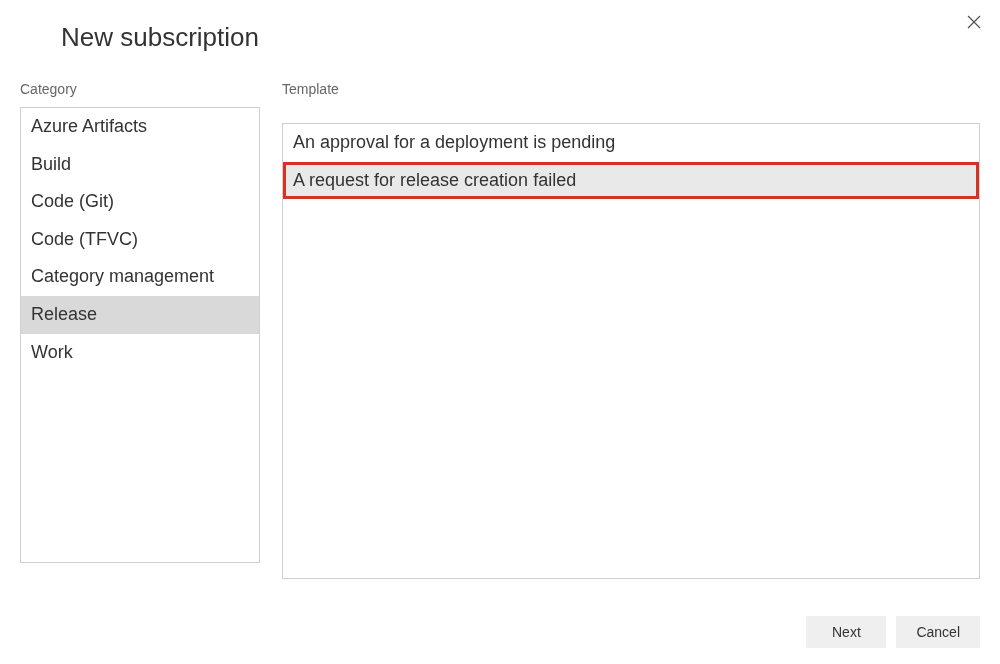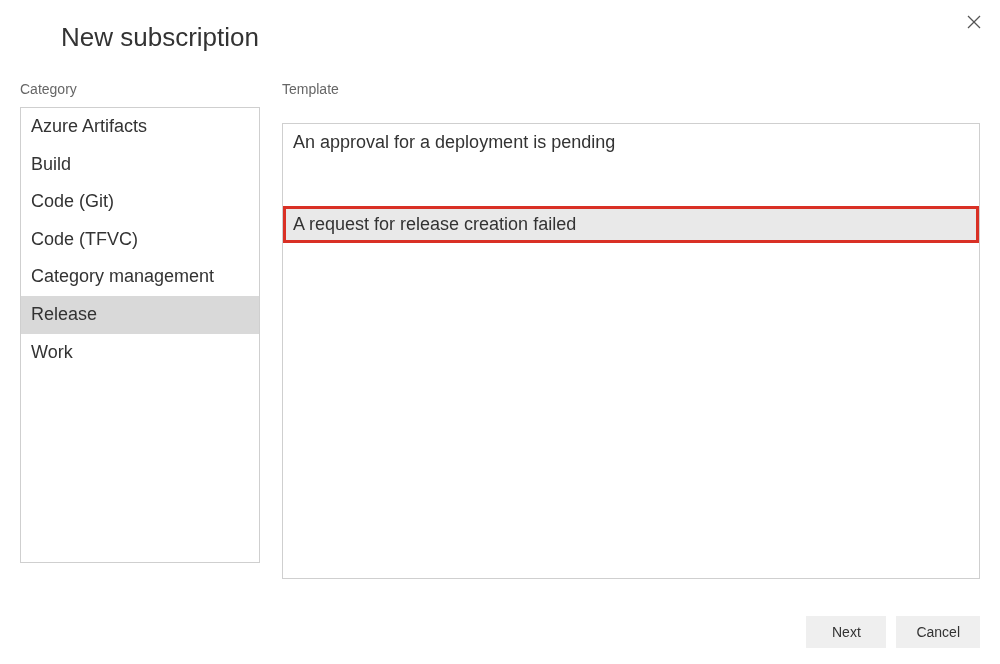--- a/index.html
+++ b/index.html
@@ -74,21 +74,20 @@
     }
     .list-item.selected {
       background: #d9d9d9;
     }
     .list-item.highlighted {
       background: #e9e9e9;
     }
     .red-outline {
       outline: 3px solid #d93025;
       outline-offset: -3px;
-      margin-top: 44px;
     }
     .footer {
       position: absolute;
       right: 20px;
       bottom: 16px;
       display: flex;
       gap: 10px;
     }
     .btn {
       background: #efefef;

